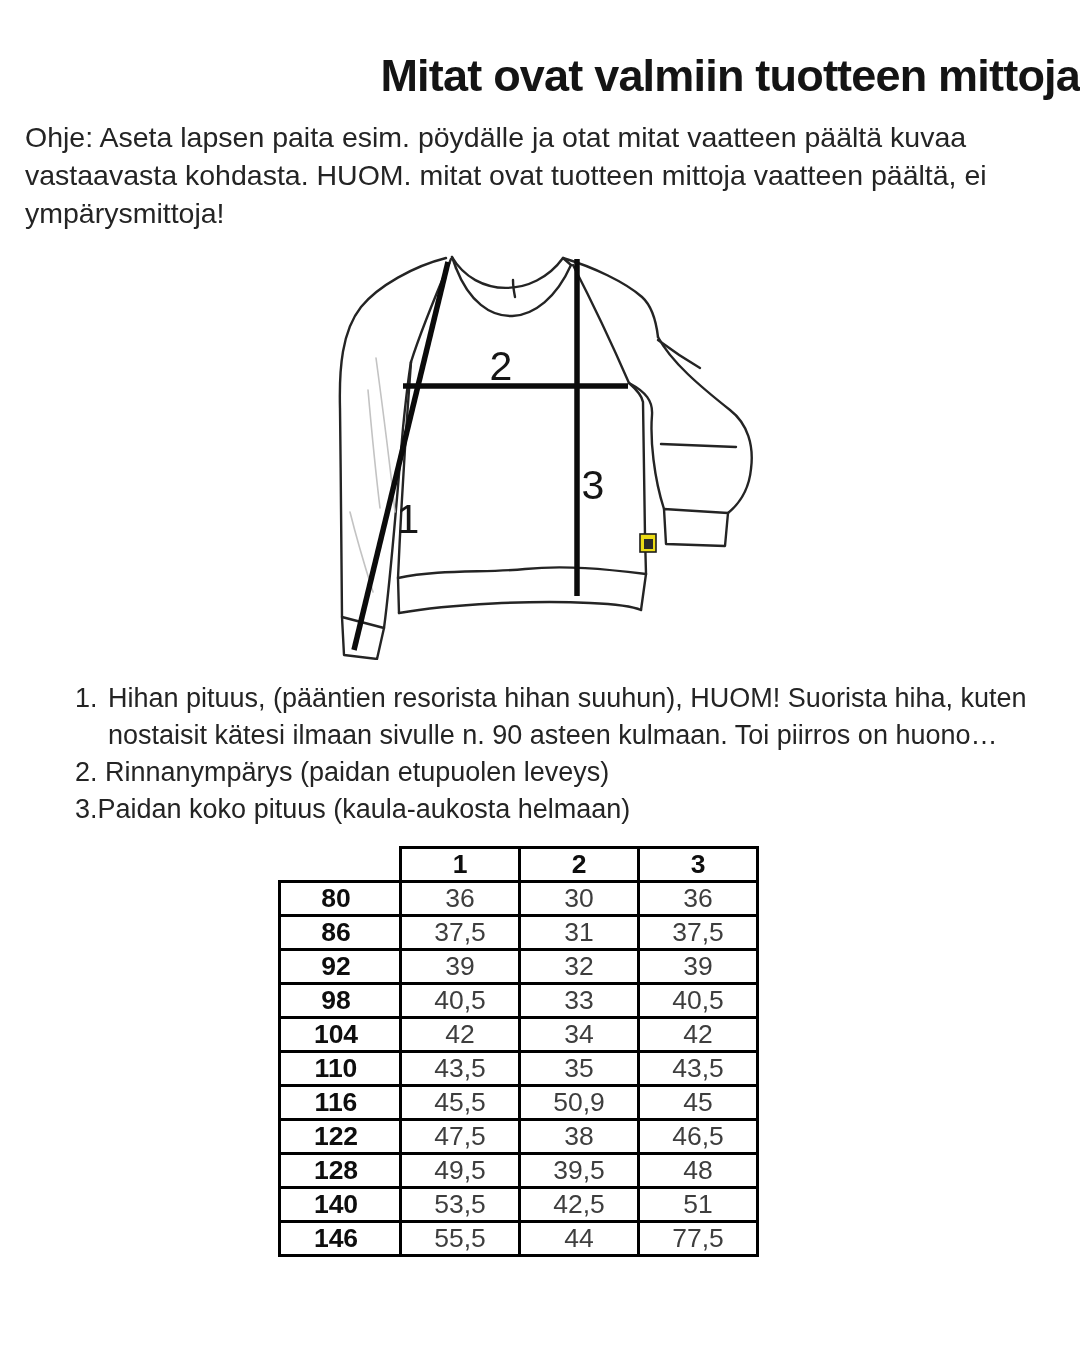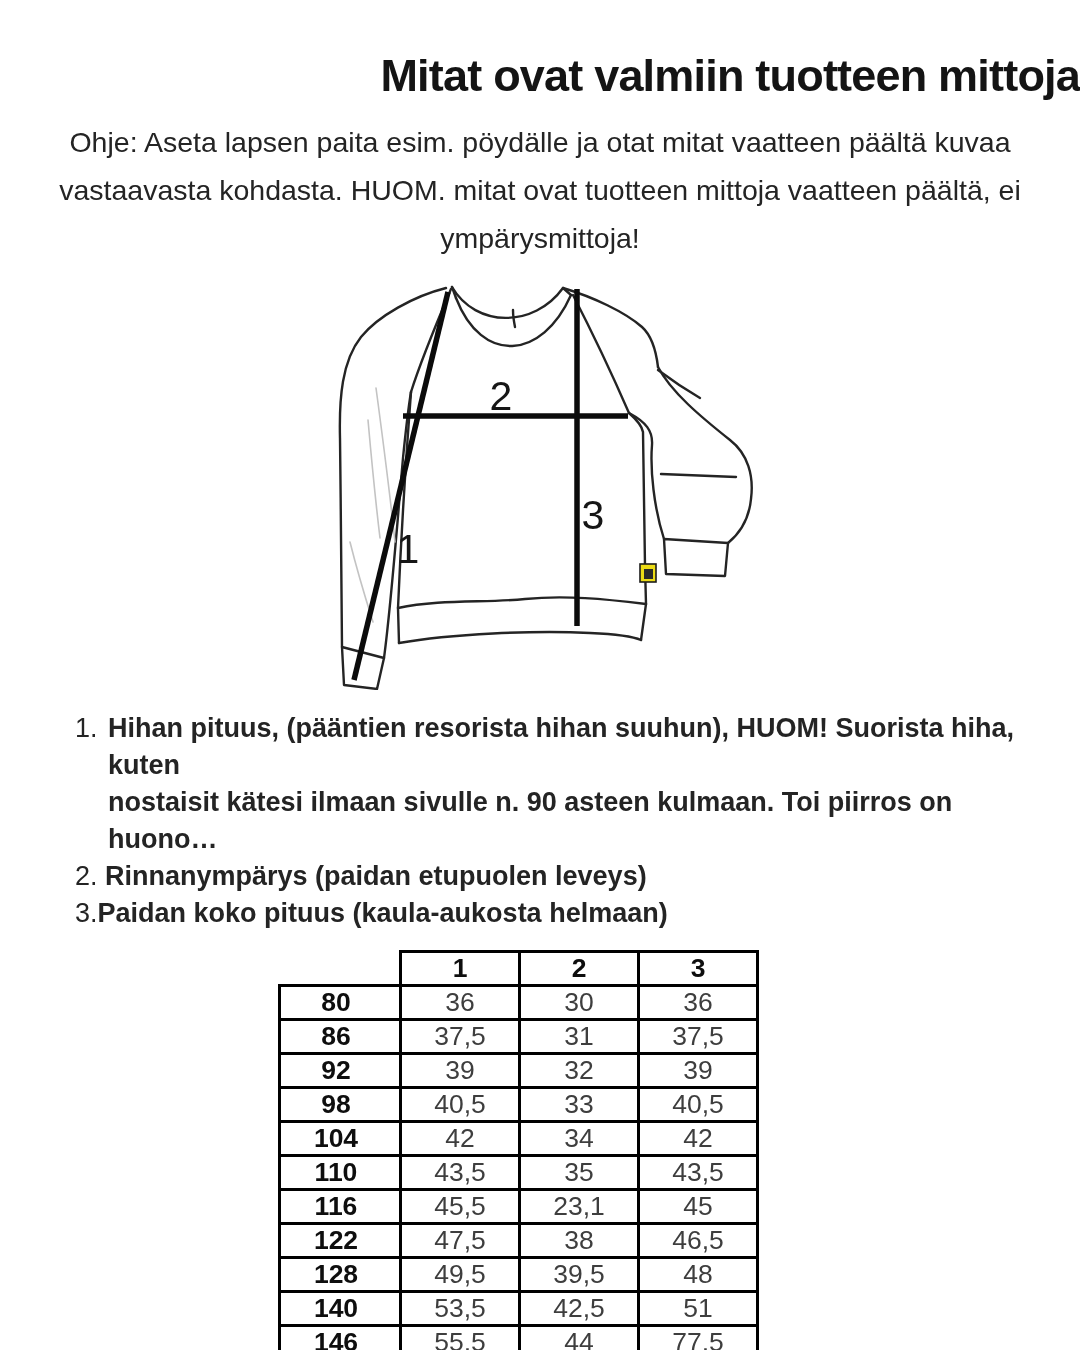--- a/index.html
+++ b/index.html
@@ -16,43 +16,43 @@
     text-align:right;
     font-size:45px;
     line-height:52px;
     font-weight:700;
     letter-spacing:-0.8px;
     color:#141414;
   }
   .instructions {
     margin:16px auto 0;
     width:1030px;
-    text-align:center;
+    text-align:left;
     font-size:28.5px;
-    line-height:48px;
+    line-height:38px;
     white-space:pre-line;
     color:#242424;
   }
   .diagram {
     width:520px; height:420px;
     margin:8px 0 0 280px;
     position:relative;
   }
   .legend {
     margin:20px 0 0 75px;
     font-size:27px;
     line-height:37px;
     color:#242424;
     width:980px;
   }
   .legend-item { display:flex; align-items:flex-start; }
   .legend-marker { flex:0 0 33px; }
   .legend-item:nth-of-type(2) .legend-marker { flex-basis:30px; }
   .legend-item:nth-of-type(3) .legend-marker { flex-basis:22px; }
-  .legend-text { white-space:pre-line;font-weight:bold; }
+  .legend-text { white-space:pre-line; }
   table.sizes {
     border-collapse:collapse;
     margin:18px 0 0 278px;
     font-size:26.5px;
     color:#3e3e3e;
     table-layout:fixed;
   }
   .sizes td {
     border:3px solid #000000;
     height:33.5px;
@@ -188,21 +188,21 @@
     </tr>
     <tr>
       <td class="size">110</td>
       <td class="val">43,5</td>
       <td class="val">35</td>
       <td class="val">43,5</td>
     </tr>
     <tr>
       <td class="size">116</td>
       <td class="val">45,5</td>
-      <td class="val">23,1</td>
+      <td class="val">50,9</td>
       <td class="val">45</td>
     </tr>
     <tr>
       <td class="size">122</td>
       <td class="val">47,5</td>
       <td class="val">38</td>
       <td class="val">46,5</td>
     </tr>
     <tr>
       <td class="size">128</td>

